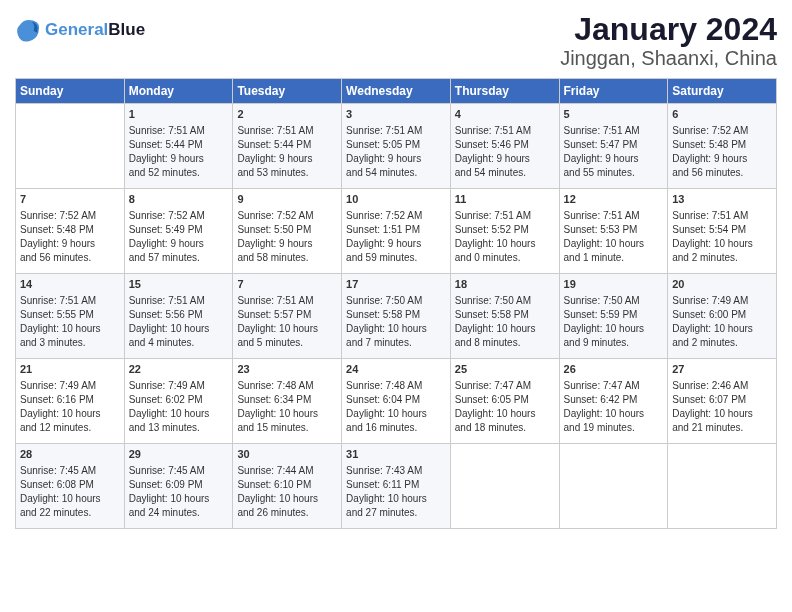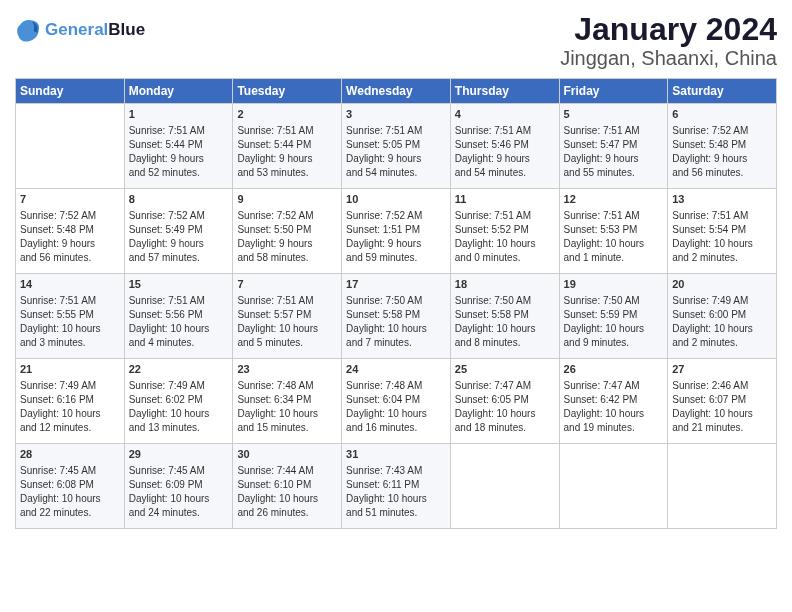--- a/index.html
+++ b/index.html
@@ -337,21 +337,21 @@
             <div>Sunrise: 7:44 AM</div>
             <div>Sunset: 6:10 PM</div>
             <div>Daylight: 10 hours</div>
             <div>and 26 minutes.</div>
           </td>
           <td>
             <span class="day-num">31</span>
             <div>Sunrise: 7:43 AM</div>
             <div>Sunset: 6:11 PM</div>
             <div>Daylight: 10 hours</div>
-            <div>and 51 minutes.</div>
+            <div>and 27 minutes.</div>
           </td>
           <td class="empty"></td>
           <td class="empty"></td>
           <td class="empty"></td>
         </tr>
       </tbody>
   </table>
 </div>
 
 </body></html>

